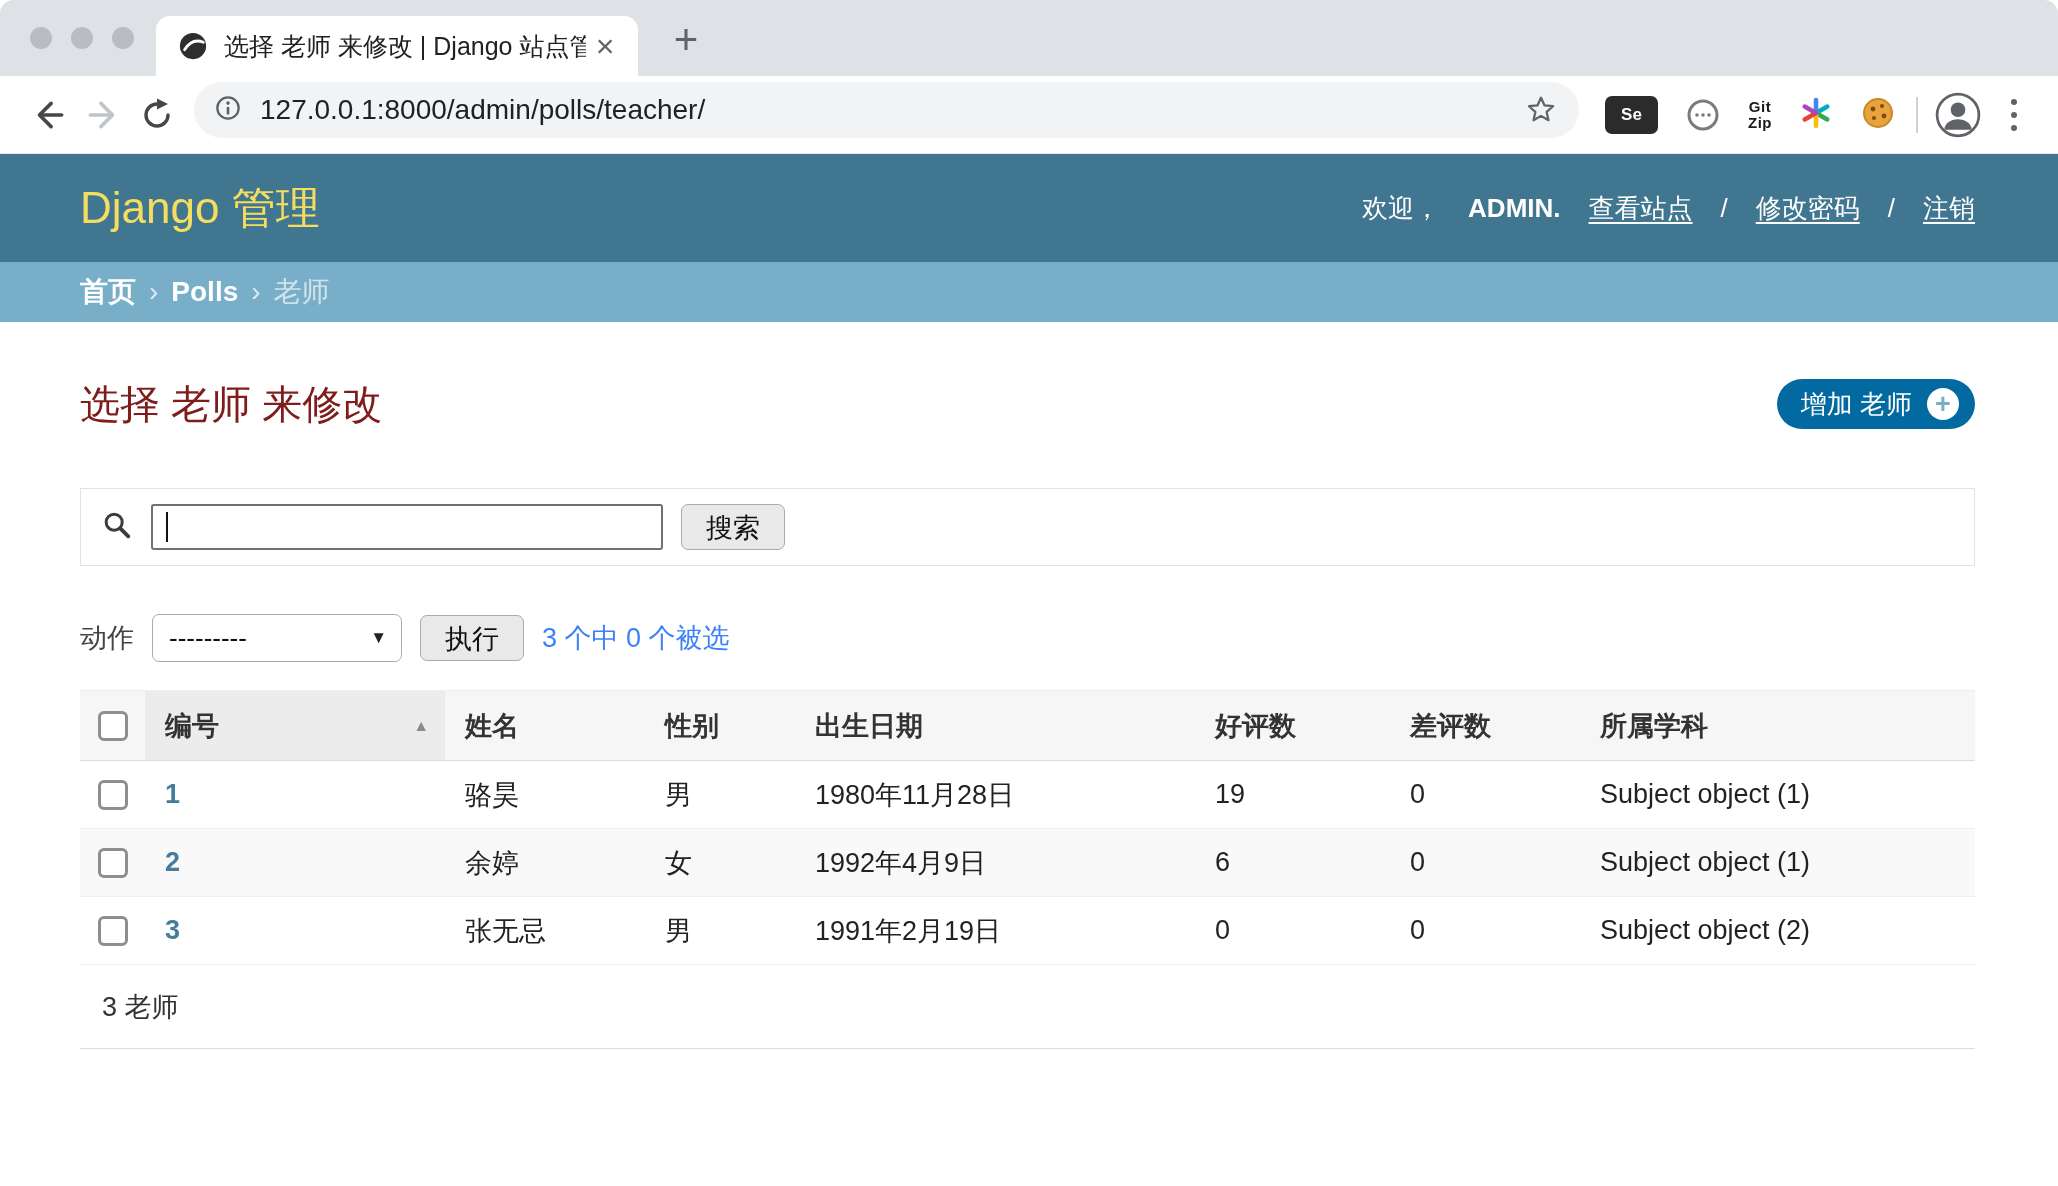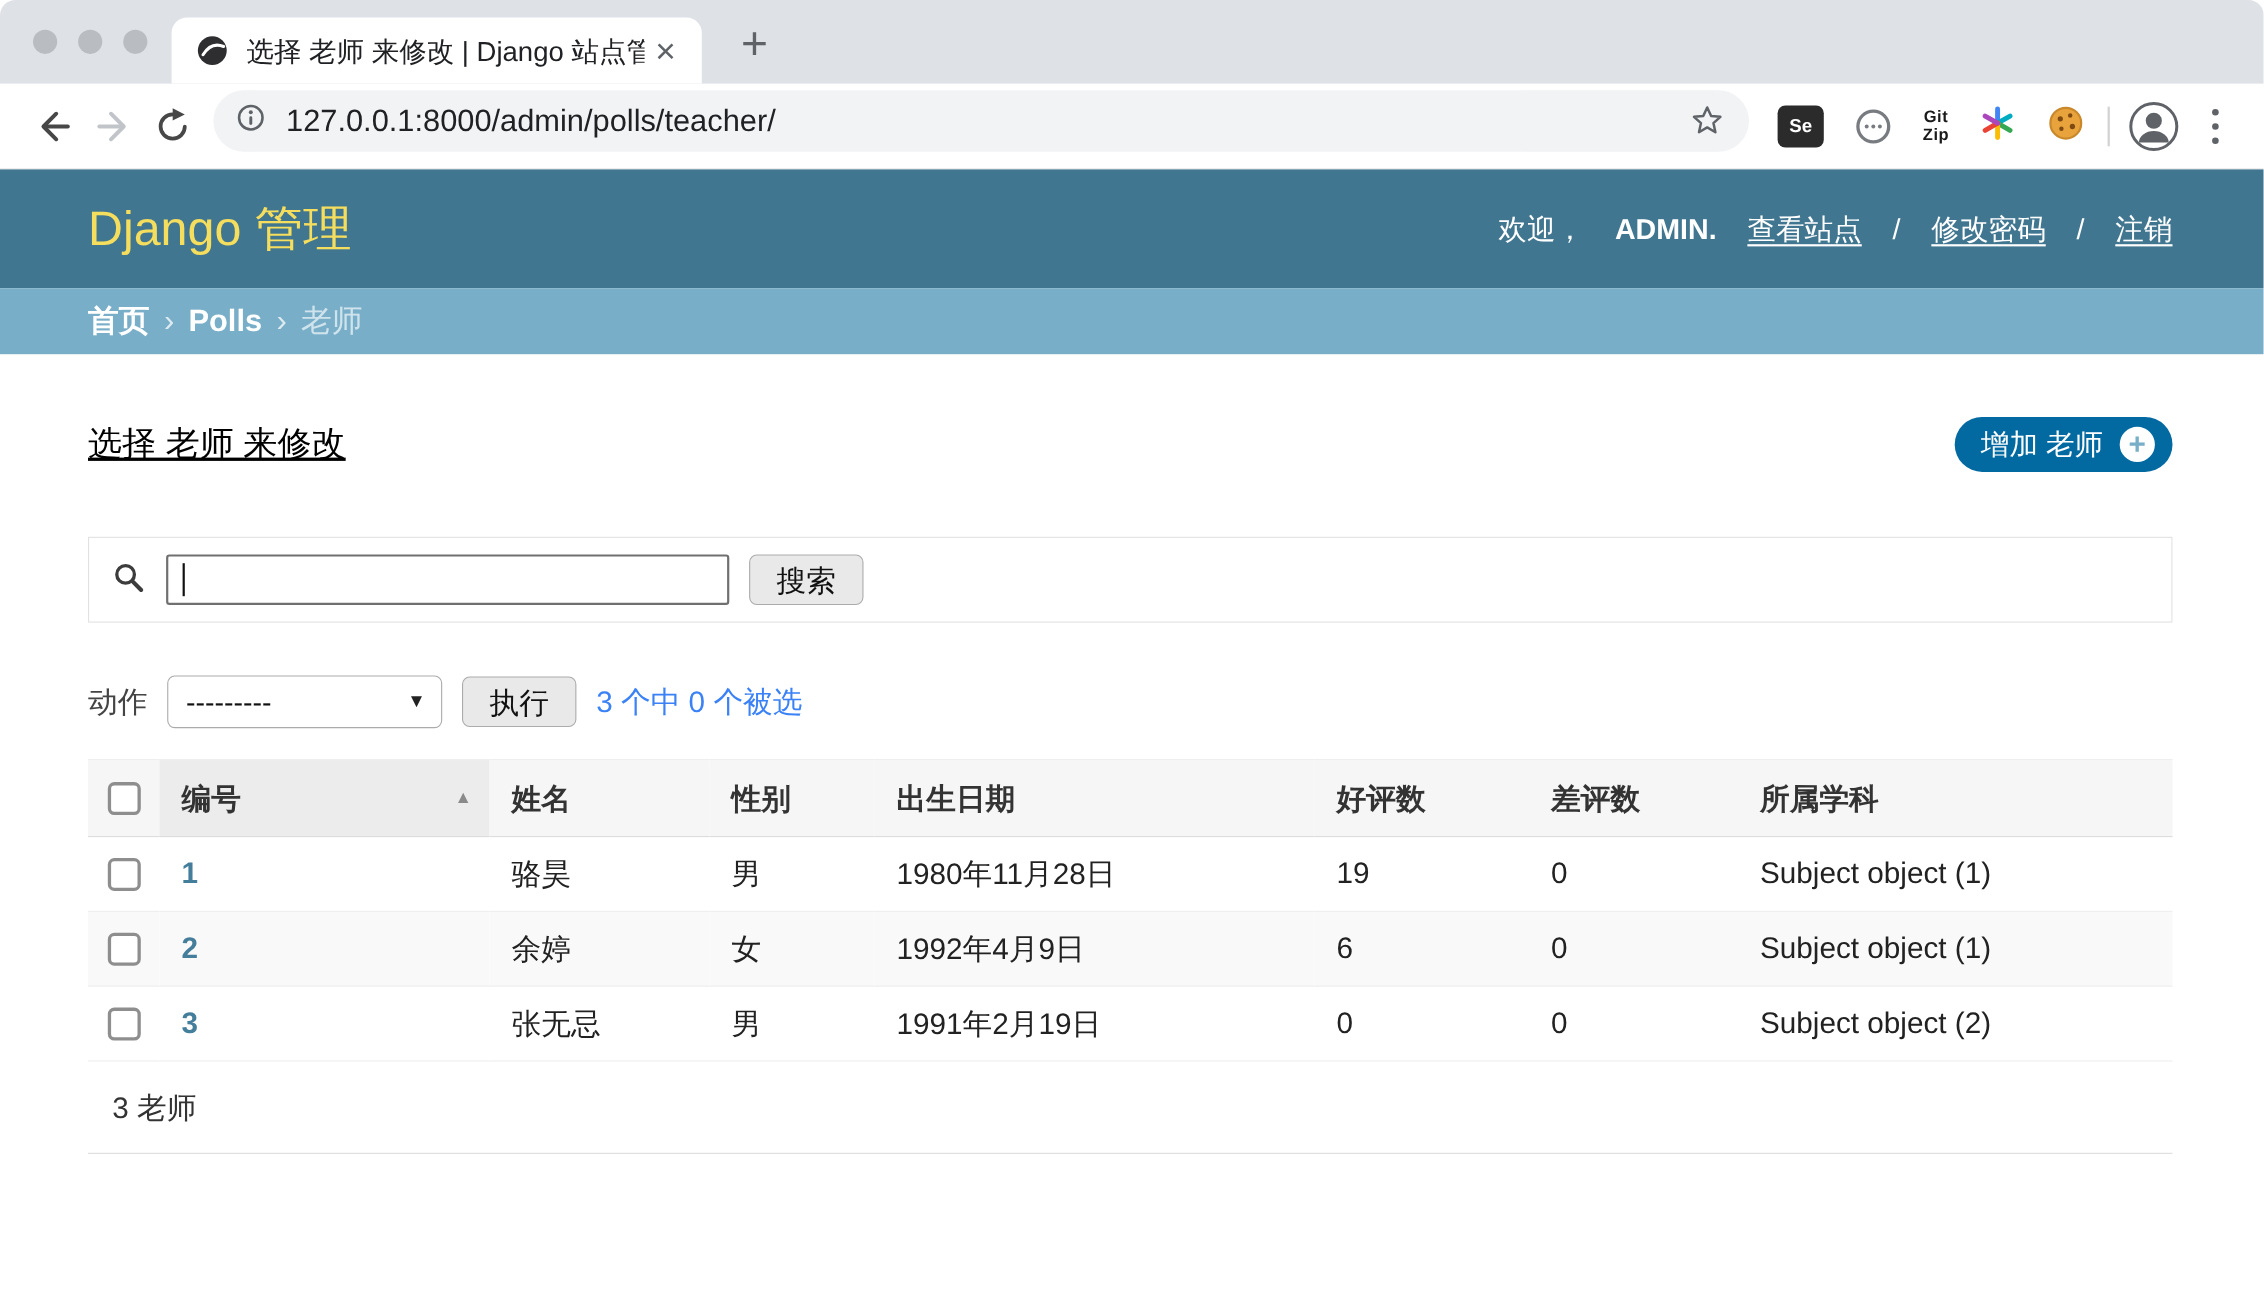--- a/index.html
+++ b/index.html
@@ -20,21 +20,21 @@
   .tab-title { flex: 1; font-size: 25px; color: #202124; white-space: nowrap; overflow: hidden; }
   .tab-close { width: 38px; height: 38px; flex: none; display: flex; align-items: center; justify-content: center; font-size: 32px; color: #5f6368; }
   .newtab { position: absolute; left: 660px; top: 14px; width: 52px; height: 52px; display: flex; align-items: center; justify-content: center; font-size: 42px; color: #5f6368; }
 
   .toolbar { height: 78px; background: #fff; display: flex; align-items: center; padding: 0 22px; border-bottom: 1px solid #e6e6e6; }
   .nav-btn { width: 54px; height: 54px; display: flex; align-items: center; justify-content: center; flex: none; }
   .addressbar { flex: 1; height: 56px; background: #f1f3f4; border-radius: 28px; display: flex; align-items: center; padding: 0 18px 0 18px; margin: 0 14px 10px 10px; min-width: 0; }
   .url { font-size: 28px; color: #202124; margin-left: 16px; flex: 1; white-space: nowrap; overflow: hidden; }
   .star-btn { flex: none; width: 40px; height: 40px; display: flex; align-items: center; justify-content: center; }
   .extensions { display: flex; align-items: center; gap: 26px; padding: 0 12px; flex: none; }
-  .ext-se { width: 42px; height: 38px; background: #2b2b2b; color: #fff; border-radius: 7px; font-size: 17px; font-weight: bold; display: flex; align-items: center; justify-content: center; }
+  .ext-se { width: 53px; height: 38px; background: #2b2b2b; color: #fff; border-radius: 7px; font-size: 17px; font-weight: bold; display: flex; align-items: center; justify-content: center; }
   .ext-ring { width: 38px; height: 38px; display: flex; align-items: center; justify-content: center; }
   .ext-gitzip { font-size: 15px; font-weight: bold; color: #1a1a1a; line-height: 1.05; text-align: center; letter-spacing: .5px; }
   .divider { width: 2px; height: 36px; background: #d2d2d2; margin: 0 16px 0 8px; flex: none; }
   .avatar-btn { width: 48px; height: 48px; display: flex; align-items: center; justify-content: center; flex: none; }
   .menu-dots { width: 44px; height: 44px; display: flex; flex-direction: column; align-items: center; justify-content: center; gap: 7px; flex: none; margin-left: 10px; }
   .menu-dots i { width: 6px; height: 6px; border-radius: 50%; background: #5f6368; }
 
   
   .admin-header { height: 108px; background: #417690; display: flex; align-items: center; justify-content: space-between; padding: 0 83px 0 80px; }
   .site-name { font-size: 44px; color: #f5dd5d; font-weight: 400; }
@@ -42,21 +42,21 @@
   .user-tools .uname { font-weight: bold; }
   .user-tools a { color: #fff; text-decoration: underline; text-underline-offset: 5px; }
 
   .breadcrumbs { height: 60px; background: #79aec8; display: flex; align-items: center; padding: 0 80px; font-size: 28px; gap: 13px; }
   .bc-link { color: #fff; font-weight: 600; text-decoration: none; }
   .bc-sep { color: rgba(255,255,255,.75); }
   .bc-current { color: #cfe3ed; }
 
   .content { padding: 0 83px 0 80px; background: #fff; }
   .content-head { display: flex; justify-content: space-between; align-items: center; margin-top: 52px; height: 60px; }
-  .page-title { font-size: 31px; color: #000000; font-weight: 400; text-decoration: underline; }
+  .page-title { font-size: 40px; color: #7f1d1d; font-weight: 400; }
   .add-btn { background: #0369a1; color: #fff; border: none; border-radius: 26px; height: 50px; padding: 0 16px 0 24px; display: flex; align-items: center; gap: 15px; font-size: 26px; font-family: inherit; }
   .add-plus { width: 32px; height: 32px; background: #fff; color: #79aec8; border-radius: 50%; display: flex; align-items: center; justify-content: center; font-size: 27px; font-weight: bold; line-height: 1; }
 
   .search-panel { margin-top: 54px; border: 1px solid #e2e2e2; background: #fff; height: 78px; display: flex; align-items: center; padding: 0 20px; gap: 18px; }
   .search-input-wrap { position: relative; }
   .search-input { width: 512px; height: 46px; border: 2px solid #707070; border-radius: 3px; font-size: 28px; padding: 0 14px; font-family: inherit; outline: none; }
   .caret { position: absolute; left: 15px; top: 8px; width: 2px; height: 30px; background: #111; }
   .gray-btn { height: 46px; padding: 5px 24px; background: #e9e9e9; border: 1px solid #ababab; border-radius: 7px; font-size: 27px; color: #111; font-family: inherit; }
 
   .actions-row { margin-top: 48px; display: flex; align-items: center; gap: 18px; font-size: 27px; color: #444; }

